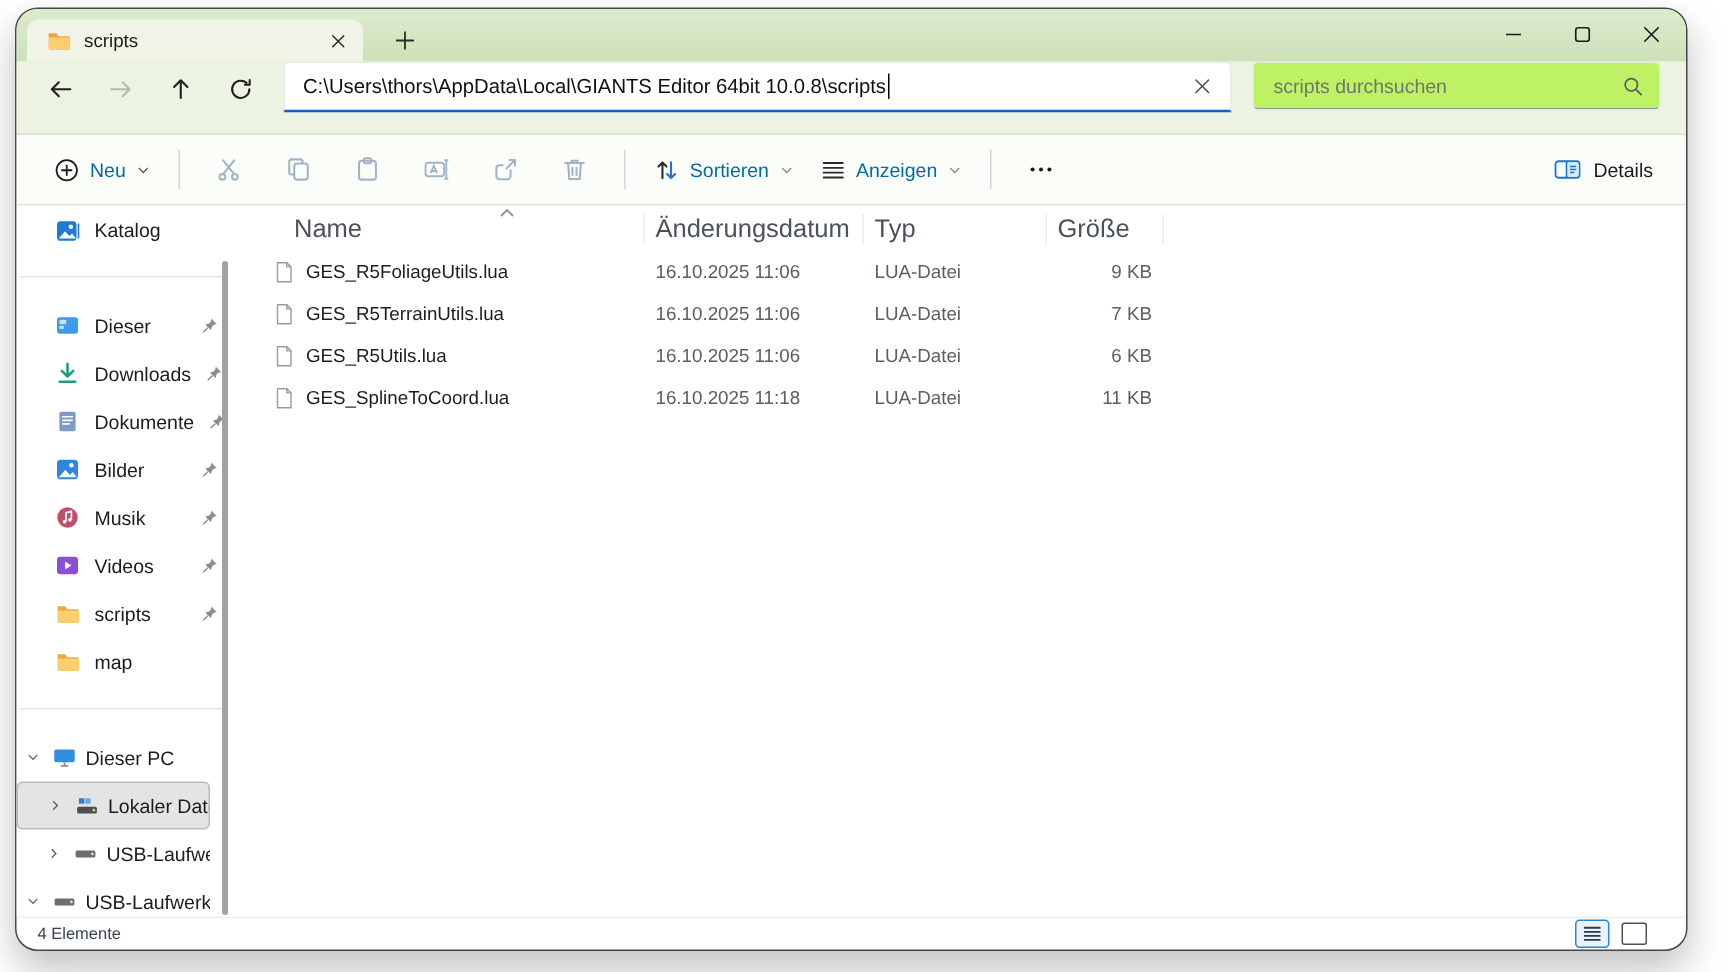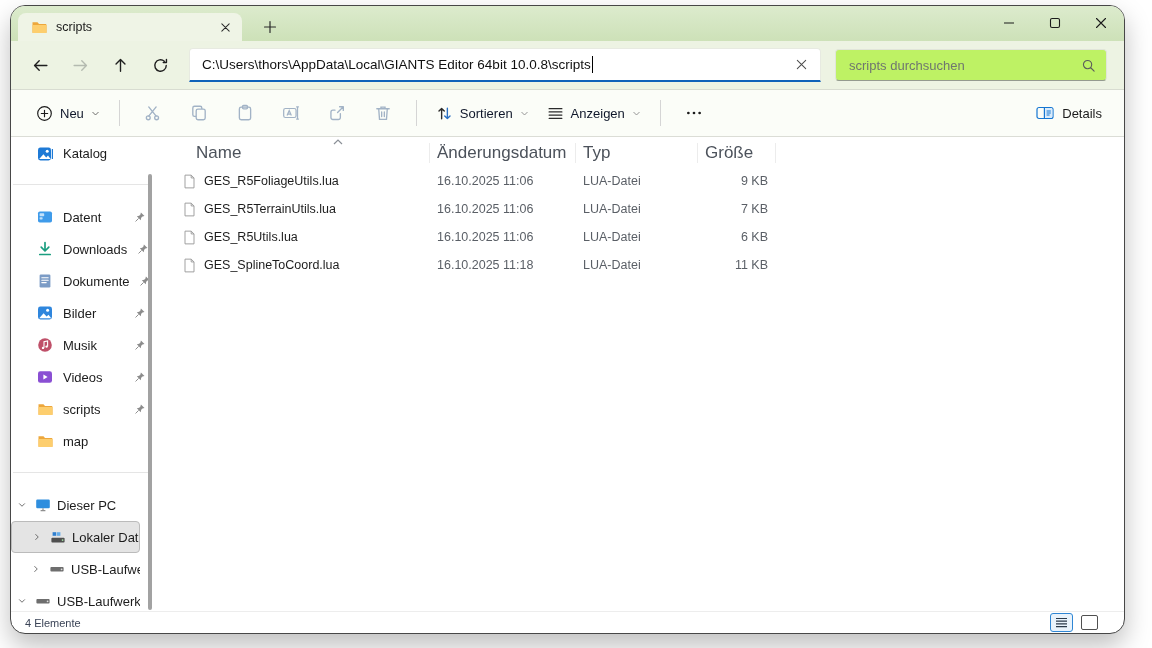--- a/index.html
+++ b/index.html
@@ -11,34 +11,34 @@
   
   .tabstrip { flex:0 0 35px; background:linear-gradient(#dcebcd,#cde1b8); display:flex; align-items:flex-end; padding-left:7px; position:relative; }
   .tab { width:224px; height:28px; background:#eff4e6; border-radius:8px 8px 0 0; display:flex; align-items:center; gap:9px; padding:0 8px 0 13px; }
   .tab .tlabel { flex:1; font-size:12.5px; color:#1b1b1b; }
   .iconbox { display:inline-flex; align-items:center; justify-content:center; }
   .tclose, .newtab { width:18px; height:18px; border-radius:3px; display:flex; align-items:center; justify-content:center; }
   .newtab { margin:0 0 5px 19px; }
   .wincontrols { position:absolute; right:0; top:0; height:34px; display:flex; }
   .wbtn { width:46px; height:100%; display:flex; align-items:center; justify-content:center; }
   
-  .addrrow { flex:0 0 48px; background:#edf3e3; display:flex; align-items:center; padding-left:9px; }
+  .addrrow { flex:0 0 48px; background:#edf3e3; display:flex; padding-left:9px; }
   .navbtn { width:40px; height:36px; display:flex; align-items:center; justify-content:center; border-radius:4px; }
   .addrfield { margin-left:9px; width:632px; height:34px; background:#fff; border:1px solid #e7eae1; border-bottom:2px solid #0f62b9;
                border-radius:4px 4px 0 0; display:flex; align-items:center; padding:0 34px 0 12px; position:relative; }
   .addrtext { font-size:13.5px; color:#101010; white-space:nowrap; overflow:hidden; }
   .caret { width:1px; height:17px; background:#000; margin-left:1px; flex:0 0 1px; }
   .addrclear { position:absolute; right:9px; width:20px; height:20px; display:flex; align-items:center; justify-content:center; }
   .searchbox { margin-left:14px; width:272px; height:32px; background:#bef264; border:1px solid #e1e5da; border-bottom:1px solid #949a90;
                border-radius:4px; display:flex; align-items:center; padding:0 10px 0 13px; }
   .searchph { flex:1; font-size:13px; color:#6f766f; }
   
   .toolbar { flex:0 0 48px; background:#fbfdf8; border-top:1px solid #d8dcd1; border-bottom:1px solid #dbddd6;
              display:flex; align-items:center; padding:0 14px 0 16px; }
-  .tbbtn { display:flex; align-items:center; gap:7px; font-size:13px; color:#0f172a; padding:6px 9px; border-radius:4px; }
+  .tbbtn { display:flex; align-items:center; gap:7px; font-size:13px; color:#0369a1; padding:6px 9px; border-radius:4px; }
   .tbiconbtn { width:46px; height:36px; display:flex; align-items:center; justify-content:center; border-radius:4px; }
   .tbsep { width:1px; height:26px; background:#d5d5d5; margin:0 10px; }
   .detailsbtn { margin-left:auto; display:flex; align-items:center; gap:8px; font-size:13px; color:#1b1b1b; padding:6px 8px; }
   
   .main { flex:1; min-height:0; display:flex; background:#fff; position:relative; }
   .sidebar { flex:0 0 159px; padding-top:1px; position:relative; overflow:hidden; }
   .srow { height:31px; width:140px; display:flex; align-items:center; gap:10px; padding-left:26px; padding-right:5px;
           font-size:13px; color:#1c1c1c; border-radius:4px; }
   .srow.p { height:32px; }
   .pin { margin-left:auto; display:flex; }
@@ -271,21 +271,21 @@
         <div class="ssep"></div>
 
         <div class="srow p">
           <span class="iconbox">
             <svg width="16" height="16" viewBox="0 0 16 16">
                 <rect x="1" y="2.5" width="14" height="11" rx="1.8" fill="#3f9bea"></rect>
                 <rect x="2.6" y="4.2" width="4.6" height="3" rx=".7" fill="#c3e1fa"></rect>
                 <rect x="2.6" y="8.2" width="3" height="2.2" rx=".6" fill="#c3e1fa"></rect>
               </svg>
           </span>
-          <span>Datent</span>
+          <span>Dieser</span>
           <span class="pin">
             <svg width="12" height="12" viewBox="0 0 16 16">
                 <path d="M9.2 2l4.8 4.8-2.7.6-1.7 1.7-.6 3.1-5.2-5.2 3.1-.6 1.7-1.7z" fill="#8c8c8c"></path>
                 <path d="M5.8 10.2L2.4 13.6" stroke="#8c8c8c" stroke-width="1.3" stroke-linecap="round"></path>
               </svg>
           </span>
         </div>
         <div class="srow p">
           <span class="iconbox">
             <svg width="16" height="16" viewBox="0 0 16 16" fill="none" stroke="#1b9e80" stroke-width="1.7" stroke-linecap="round" stroke-linejoin="round">

